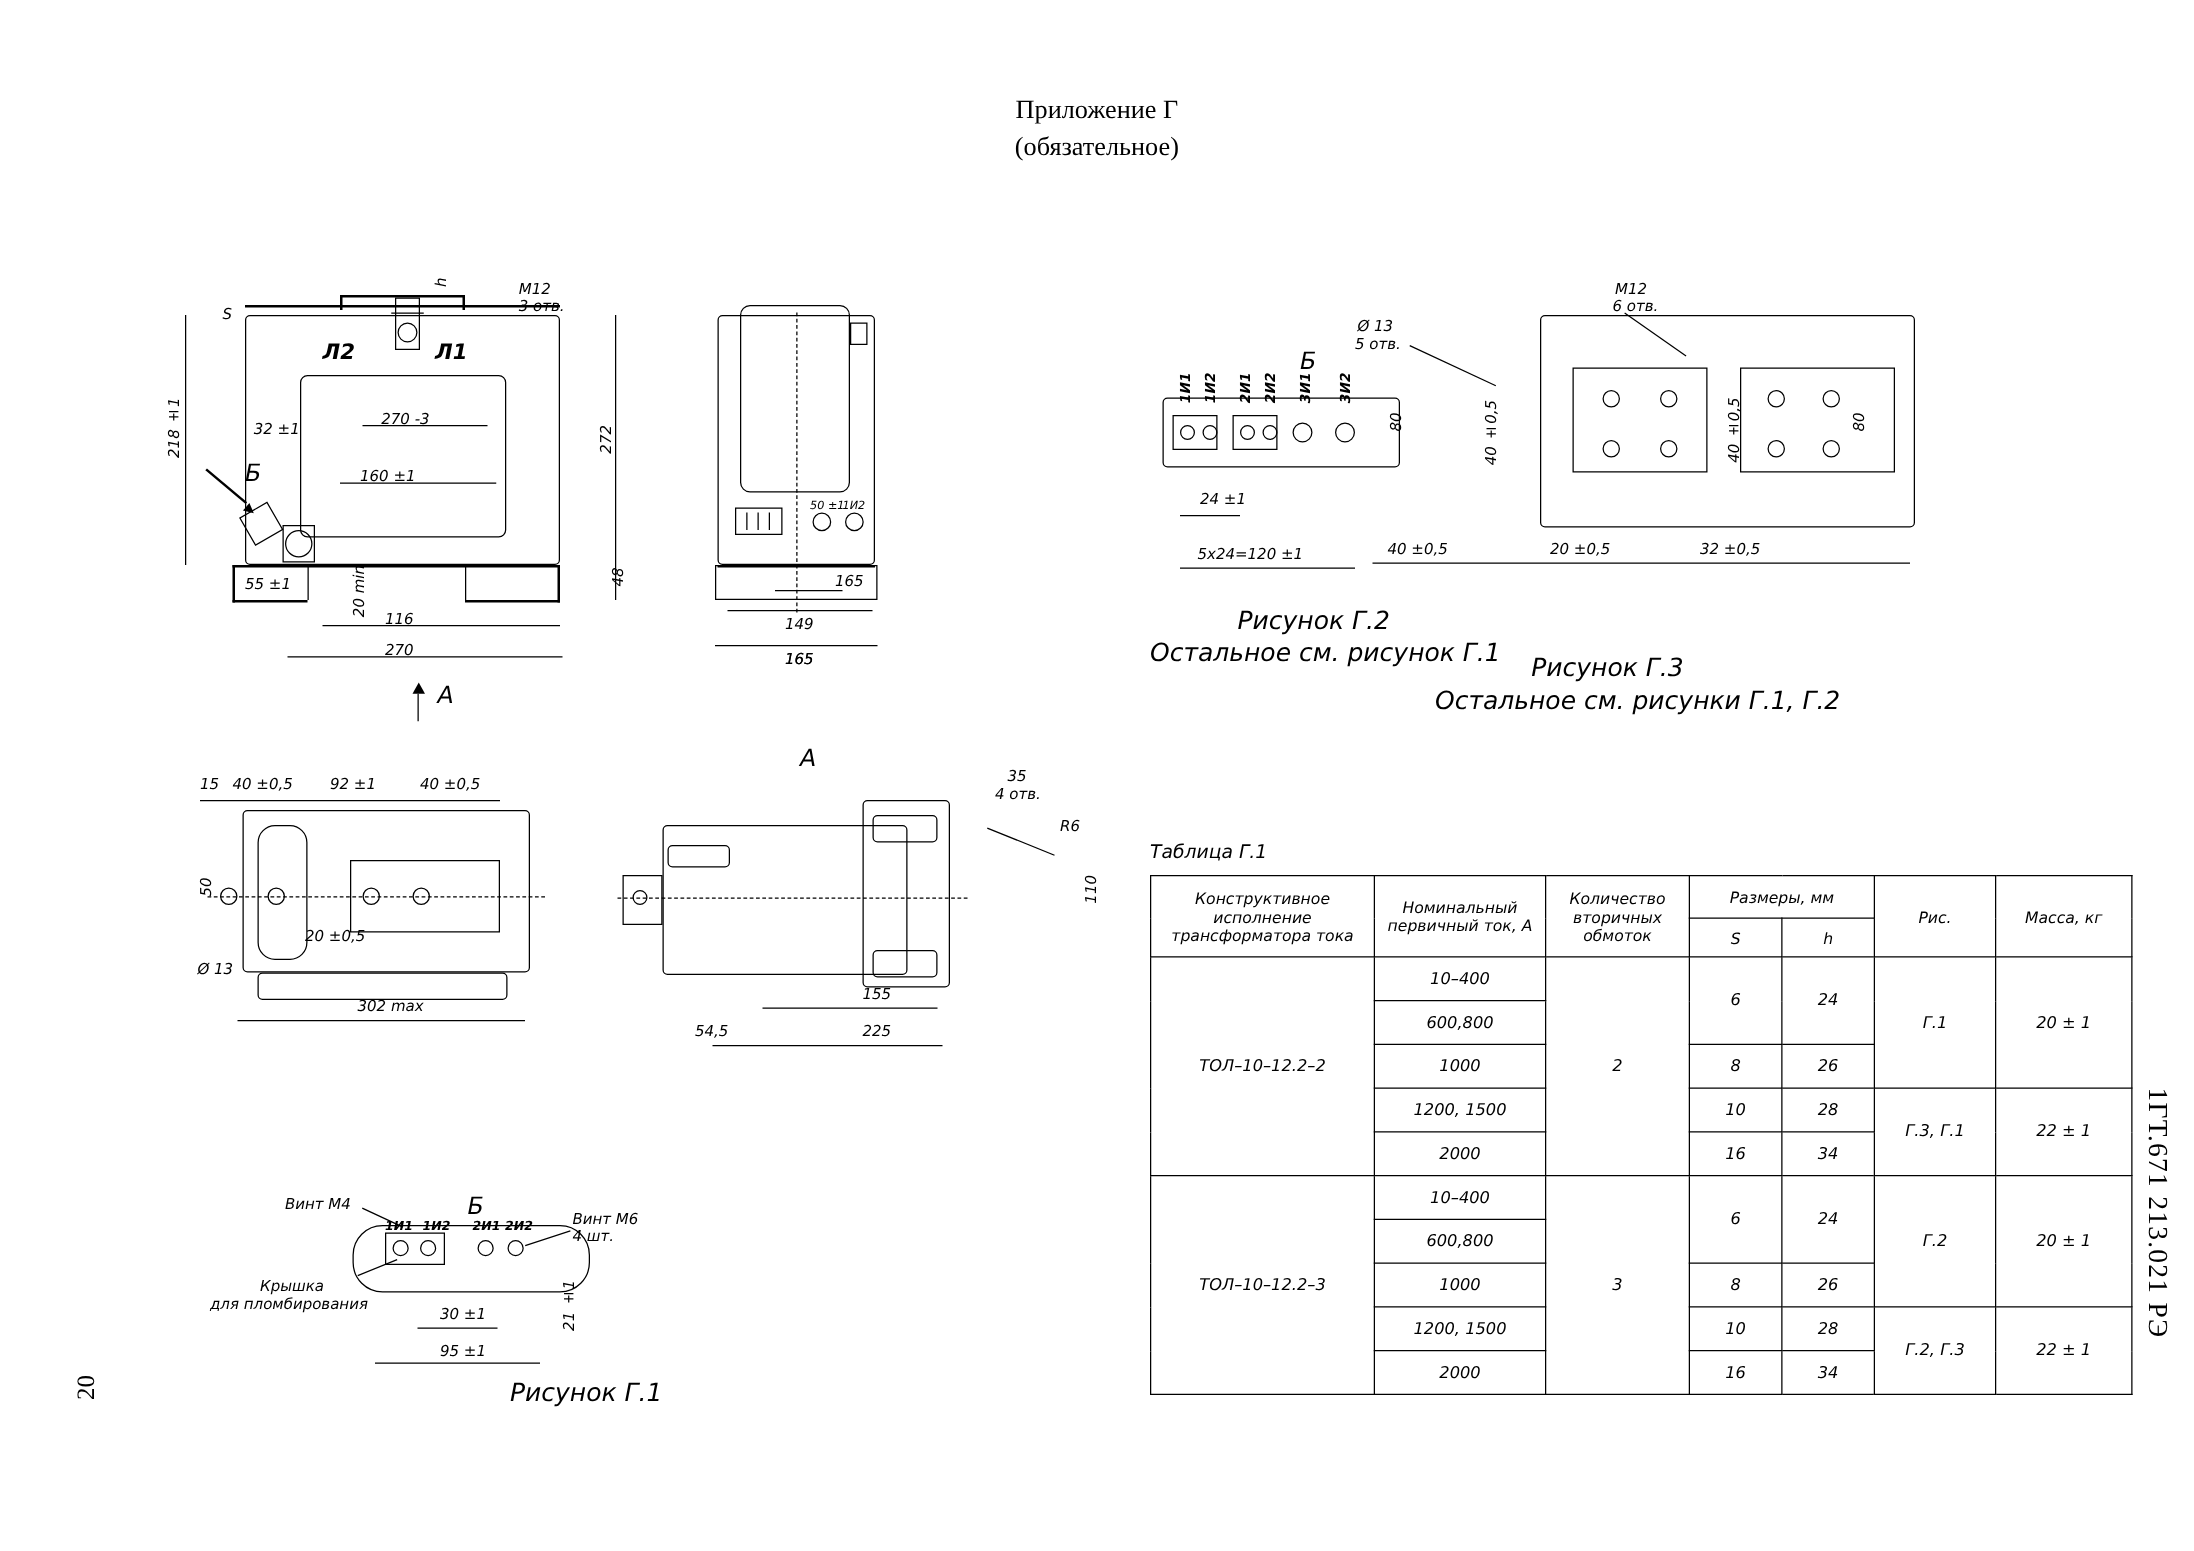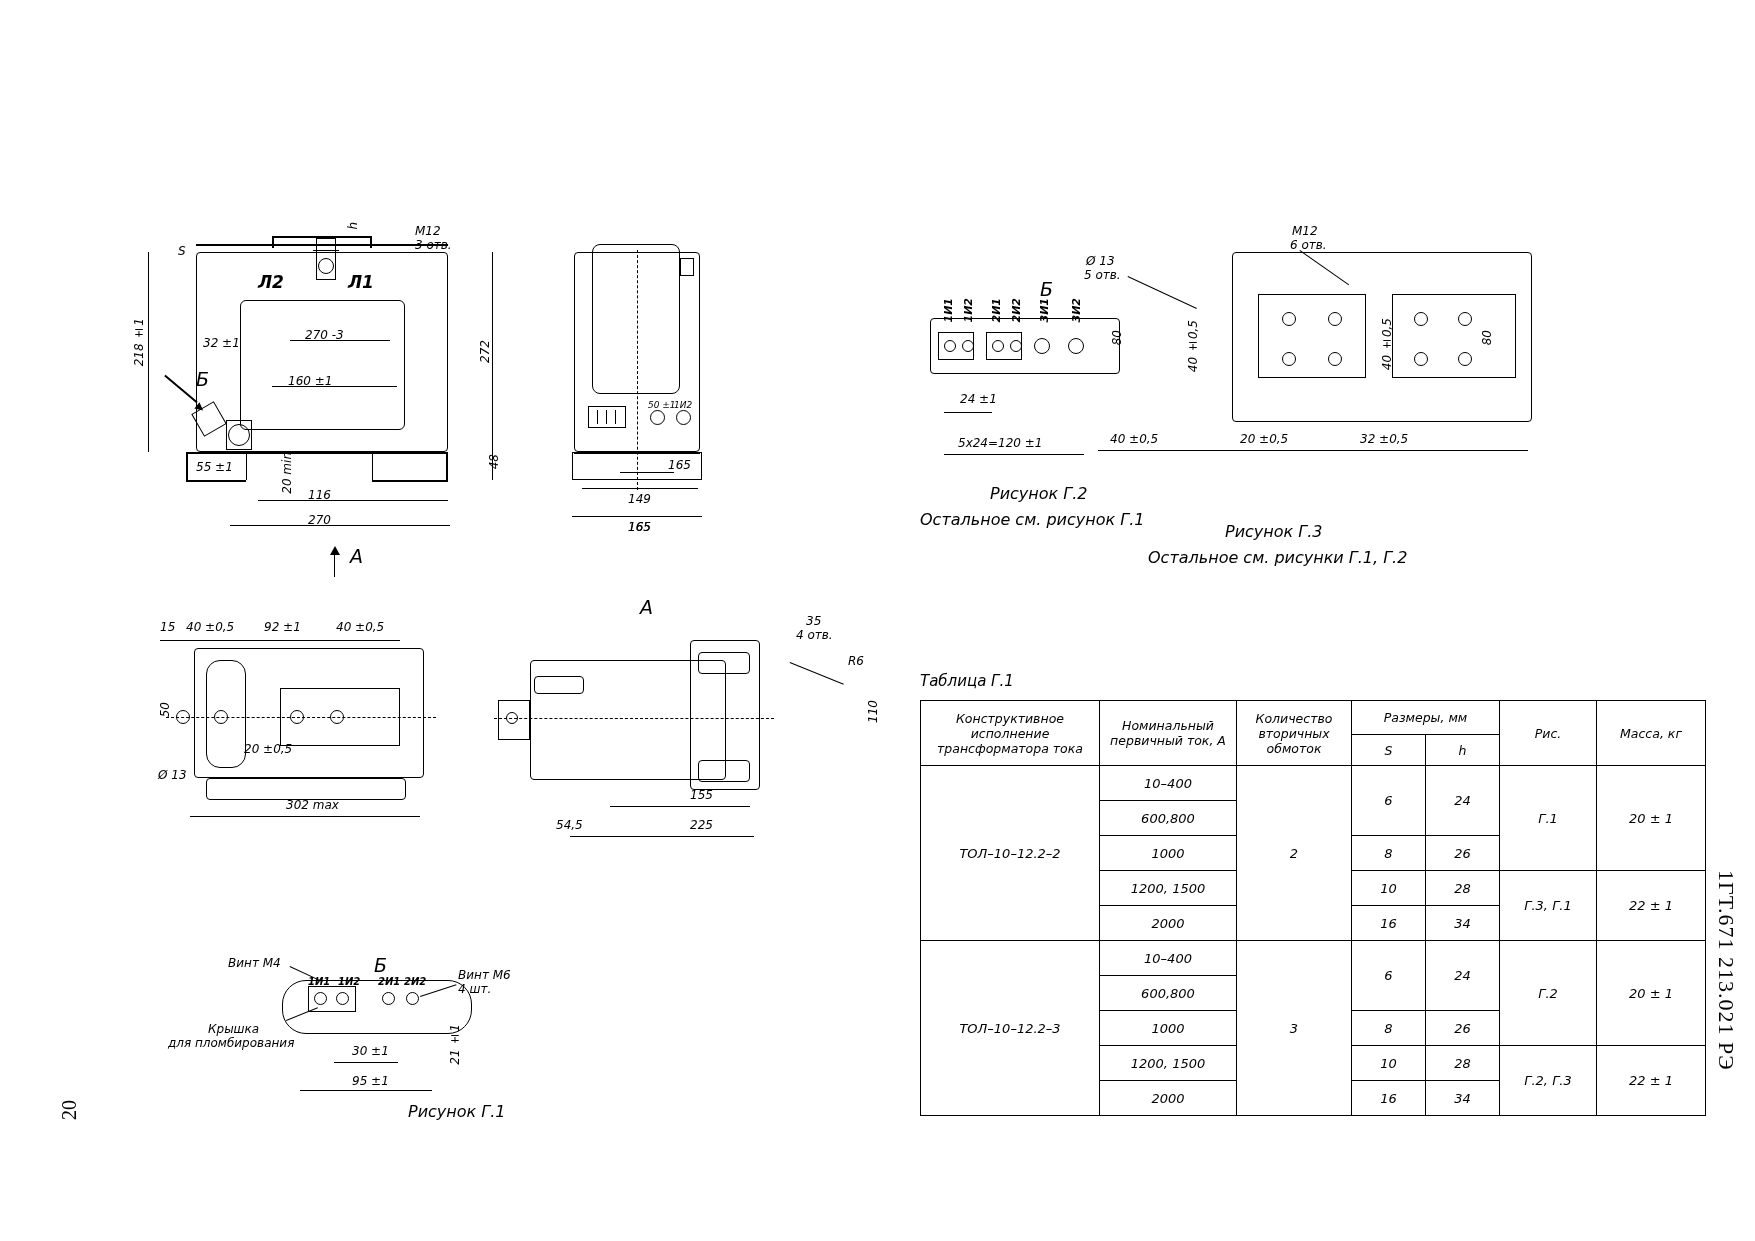--- a/index.html
+++ b/index.html
@@ -11,21 +11,21 @@
   .page{position:absolute;inset:0;}
 
   
   .hdr{position:absolute;left:0;right:0;top:72px;text-align:center;}
   .hdr div{font-size:21px;line-height:30px;}
 
   
   .abs{position:absolute;}
   .dim{font-family:"DejaVu Sans", sans-serif;font-style:italic;font-size:12px;white-space:nowrap;}
   .dim.b{font-weight:bold;}
-  .cap{font-family:"DejaVu Sans", sans-serif;font-style:italic;font-size:16px;white-space:nowrap;}
+  .cap{font-family:"DejaVu Sans", sans-serif;font-style:italic;font-size:20px;white-space:nowrap;}
   .ln{position:absolute;background:#000;}
   .h1{height:1px;}
   .v1{width:1px;}
   .box{position:absolute;border:1.4px solid #000;box-sizing:border-box;}
   .thin{position:absolute;border:1px solid #000;box-sizing:border-box;}
   .rnd{border-radius:4px;}
   .dash{position:absolute;border-top:1px dashed #000;height:0;}
   .dashv{position:absolute;border-left:1px dashed #000;width:0;}
   .circ{position:absolute;border:1.3px solid #000;border-radius:50%;box-sizing:border-box;}
   .vert180{writing-mode:vertical-rl;transform:rotate(180deg);}
@@ -48,20 +48,22 @@
           writing-mode:vertical-rl;transform:rotate(180deg);}
 
   .tblcap{position:absolute;left:920px;top:672px;font-family:"DejaVu Sans",sans-serif;font-style:italic;font-size:15px;}
 </style>
 </head>
 <body>
 
 <div class="page">
 
   <div class="hdr">
+    <div>Приложение Г</div>
+    <div>(обязательное)</div>
   </div>
 
   <div class="sidecode">1ГТ.671 213.021 РЭ</div>
   <div class="pageno">20</div>
 
   <div>
 
     <div class="box rnd" style="left:196px;top:252px;width:252px;height:200px;"></div>
 
     <div class="box" style="left:240px;top:300px;width:165px;height:130px;border-radius:6px;"></div>

